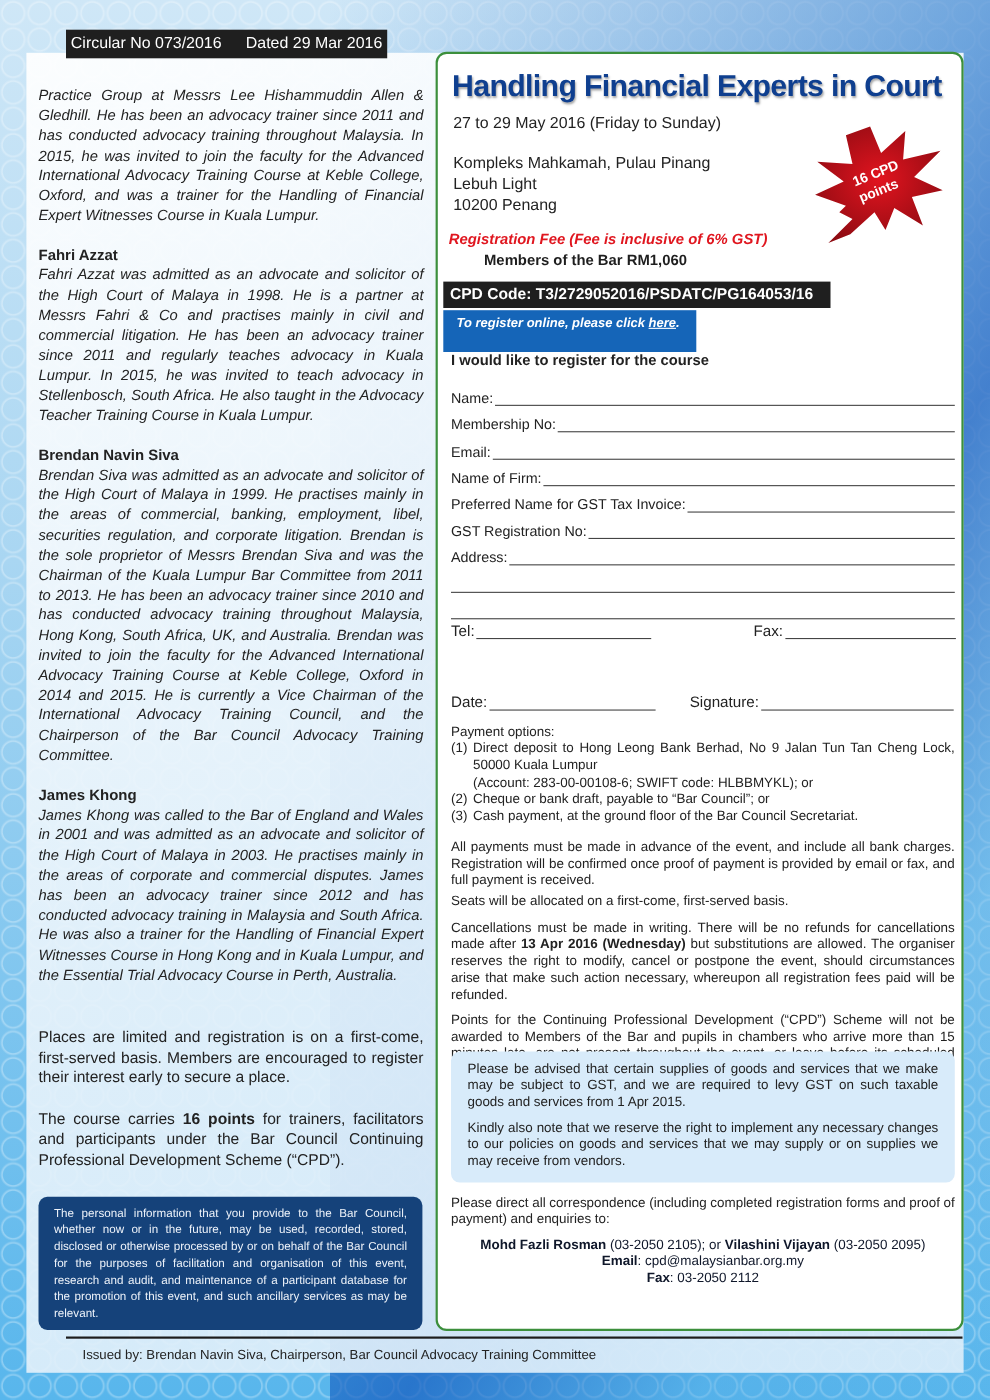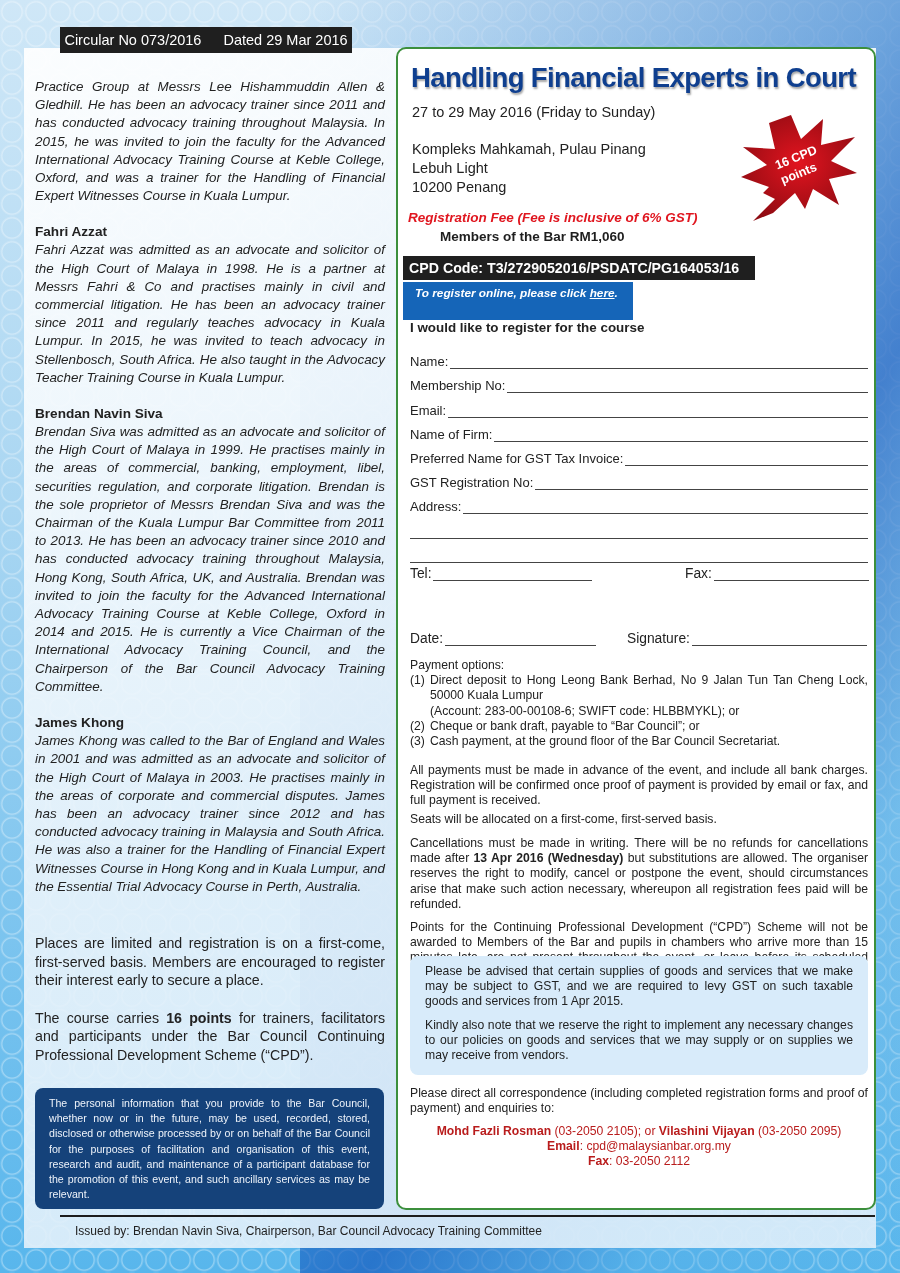--- a/index.html
+++ b/index.html
@@ -84,21 +84,21 @@
   .rtext { position:absolute; left:12px; width:458px; font-size:12.2px; line-height:15.2px; text-align:justify; color:#222; }
   .rtext p { margin:0; }
   .pay-list { margin:0; padding:0; list-style:none; }
   .pay-list li { display:flex; }
   .pay-list .num { width:20px; flex:none; }
   .gst-box {
     position:absolute; left:12px; top:907px; width:458px; height:119px; background:#d8ebfa; border-radius:8px;
     font-size:12.2px; line-height:15.2px; text-align:justify; padding:8px 15px; box-sizing:border-box; color:#222;
   }
   .gst-box p { margin:0 0 8px 0; }
-  .contacts { position:absolute; left:12px; top:1102px; width:458px; text-align:center; font-size:12.2px; line-height:15.2px; color:#b91c1c; }
+  .contacts { position:absolute; left:12px; top:1102px; width:458px; text-align:center; font-size:12.2px; line-height:15.2px; color:#0f172a; }
   .contacts b { font-weight:bold; }
 </style>
 </head>
 <body>
 
 <div class="bg-dots"></div>
 <div class="bg-sweep"></div>
 <div class="page"></div>
 
 <div class="circular">

